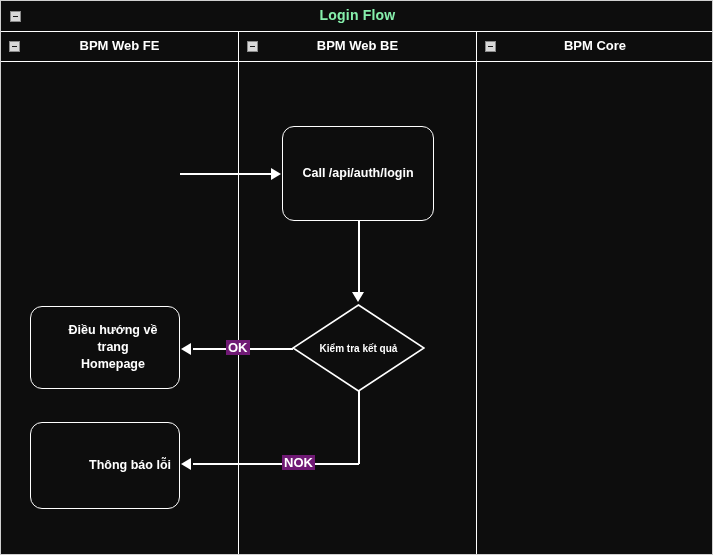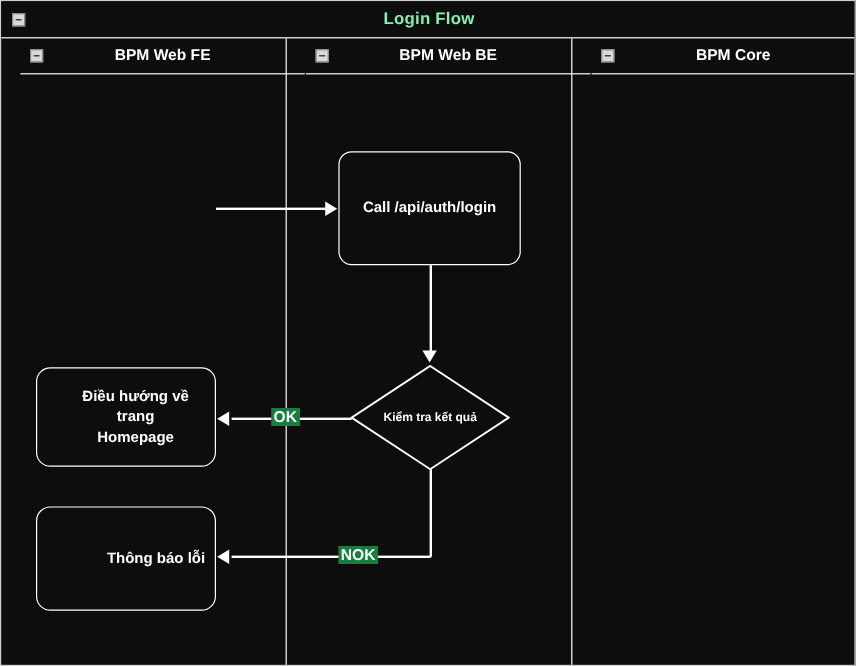--- a/index.html
+++ b/index.html
@@ -60,21 +60,20 @@
     background: #1a1a1a;
   }
   .title-bar .collapse-box { left: 9px; top: 10px; }
 
   
   .lane {
     position: absolute;
     top: 31px;
     height: 523px;
     box-sizing: border-box;
-    margin-left: 16px;
   }
   .lane-header {
     position: absolute;
     left: 0; top: 0;
     width: 100%;
     height: 30px;
     border-bottom: 1px solid #ffffff;
     box-sizing: border-box;
   }
   .lane-header .lane-title {
@@ -158,21 +157,21 @@
   .arrow.down {
     border-left: 6px solid transparent;
     border-right: 6px solid transparent;
     border-top: 10px solid #ffffff;
   }
   .edge-label {
     position: absolute;
     color: #ffffff;
     font-size: 13px;
     font-weight: bold;
-    background: #15803d;
+    background: #701a75;
     padding: 0 2px;
     white-space: nowrap;
   }
 </style>
 </head>
 <body>
 
 <div class="diagram">
 
   <div class="title-bar">
@@ -197,21 +196,21 @@
   <div class="lane-divider" style="left:475px;"></div>
 
   <div class="lane" style="left:476px; width:236px;">
     <div class="lane-header">
       <span class="collapse-box"></span>
       <div class="lane-title">BPM Core</div>
     </div>
   </div>
 
 
-  <div class="node" style="left:281px; top:125px; width:152px; height:95px;border-radius:11px;">
+  <div class="node" style="left:281px; top:125px; width:152px; height:95px;">
     <span style="white-space:pre-line;">Call /api/auth/login</span>
   </div>
 
   <div class="conn h" style="left:179px; top:172px; width:92px;"></div>
   <div class="arrow right" style="left:270px; top:167px;"></div>
 
   <div class="conn v" style="left:357px; top:220px; height:73px;"></div>
   <div class="arrow down" style="left:351px; top:291px;"></div>
 
   <div class="decision" style="left:291px; top:303px; width:133px; height:88px;">

